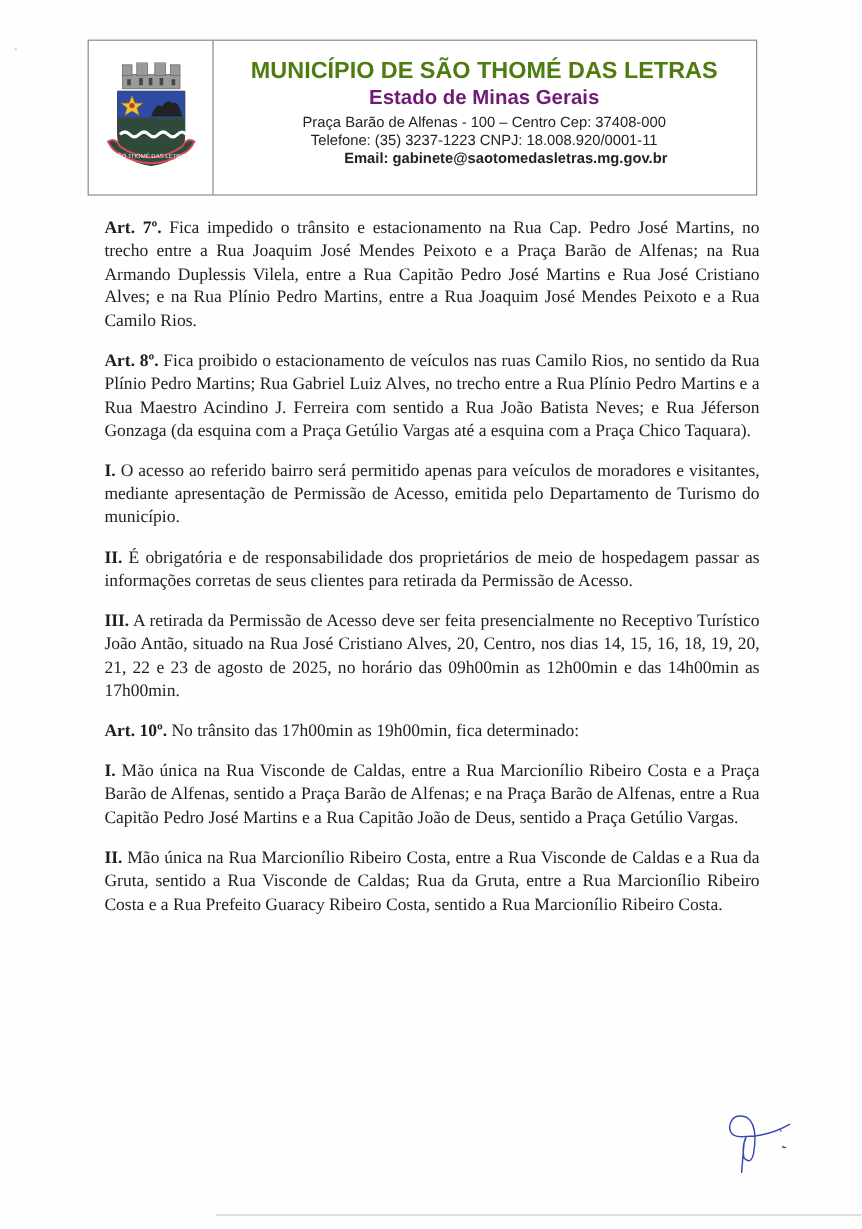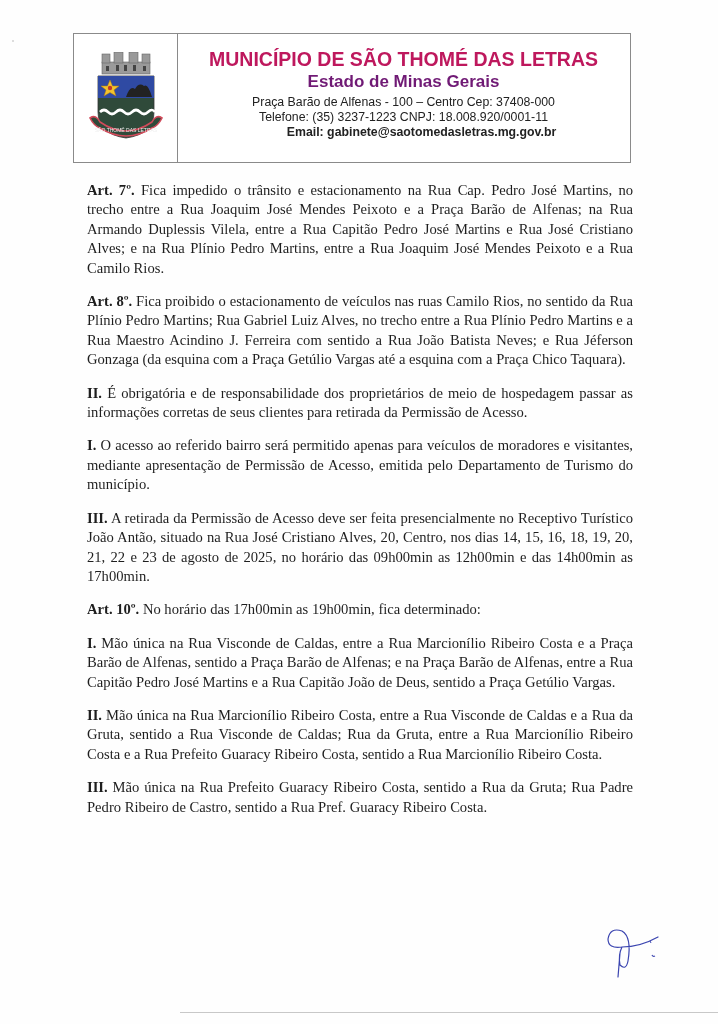--- a/index.html
+++ b/index.html
@@ -14,21 +14,21 @@
     }
     .logo-cell {
       position: absolute; left: 0; top: 0; width: 103px; height: 128px;
       border-right: 1px solid #8a8a8a;
     }
     .logo-cell svg { position: absolute; left: 12px; top: 18px; }
     .header-text {
       position: absolute; left: 103px; top: 0; right: 0; height: 128px; text-align: center;
       font-family: "Liberation Sans", "DejaVu Sans", sans-serif;
     }
-    .h-title { position: absolute; left: 0; right: 0; top: 14px; font-size: 19.5px; font-weight: bold; color: #be185d; letter-spacing: 0px; }
+    .h-title { position: absolute; left: 0; right: 0; top: 14px; font-size: 19.5px; font-weight: bold; color: #4d7c0f; letter-spacing: 0px; }
     .h-subtitle { position: absolute; left: 0; right: 0; top: 38px; font-size: 17px; font-weight: bold; color: #701a75; }
     .h-line { position: absolute; left: 0; right: 0; font-size: 12.3px; color: #222; }
     .h-line.l1 { top: 61px; }
     .h-line.l2 { top: 76px; }
     .h-line.l3 { top: 91px; font-weight: bold; padding-left: 36px; }
 
     .body-text {
       position: absolute; left: 87px; top: 181px; width: 546px;
       font-size: 14.6px; line-height: 19.4px; text-align: justify;
     }
@@ -82,27 +82,26 @@
       <div class="h-subtitle">Estado de Minas Gerais</div>
       <div class="h-line l1">Praça Barão de Alfenas - 100 – Centro Cep: 37408-000</div>
       <div class="h-line l2">Telefone: (35) 3237-1223 CNPJ: 18.008.920/0001-11</div>
       <div class="h-line l3">Email: gabinete@saotomedasletras.mg.gov.br</div>
     </div>
   </div>
 
   <div class="body-text">
     <p class="para"><b>Art. 7º.</b><span> Fica impedido o trânsito e estacionamento na Rua Cap. Pedro José Martins, no trecho entre a Rua Joaquim José Mendes Peixoto e a Praça Barão de Alfenas; na Rua Armando Duplessis Vilela, entre a Rua Capitão Pedro José Martins e Rua José Cristiano Alves; e na Rua Plínio Pedro Martins, entre a Rua Joaquim José Mendes Peixoto e a Rua Camilo Rios.</span></p>
     <p class="para"><b>Art. 8º.</b><span> Fica proibido o estacionamento de veículos nas ruas Camilo Rios, no sentido da Rua Plínio Pedro Martins; Rua Gabriel Luiz Alves, no trecho entre a Rua Plínio Pedro Martins e a Rua Maestro Acindino J. Ferreira com sentido a Rua João Batista Neves; e Rua Jéferson Gonzaga (da esquina com a Praça Getúlio Vargas até a esquina com a Praça Chico Taquara).</span></p>
+    <p class="para"><b>I.</b><span> O acesso ao referido bairro será permitido apenas para veículos de moradores e visitantes, mediante apresentação de Permissão de Acesso, emitida pelo Departamento de Turismo do município.</span></p>
     <p class="para"><b>II.</b><span> É obrigatória e de responsabilidade dos proprietários de meio de hospedagem passar as informações corretas de seus clientes para retirada da Permissão de Acesso.</span></p>
-    <p class="para"><b>I.</b><span> O acesso ao referido bairro será permitido apenas para veículos de moradores e visitantes, mediante apresentação de Permissão de Acesso, emitida pelo Departamento de Turismo do município.</span></p>
     <p class="para"><b>III.</b><span> A retirada da Permissão de Acesso deve ser feita presencialmente no Receptivo Turístico João Antão, situado na Rua José Cristiano Alves, 20, Centro, nos dias 14, 15, 16, 18, 19, 20, 21, 22 e 23 de agosto de 2025, no horário das 09h00min as 12h00min e das 14h00min as 17h00min.</span></p>
-    <p class="para"><b>Art. 10º.</b><span> No horário das 17h00min as 19h00min, fica determinado:</span></p>
+    <p class="para"><b>Art. 10º.</b><span> No trânsito das 17h00min as 19h00min, fica determinado:</span></p>
     <p class="para"><b>I.</b><span> Mão única na Rua Visconde de Caldas, entre a Rua Marcionílio Ribeiro Costa e a Praça Barão de Alfenas, sentido a Praça Barão de Alfenas; e na Praça Barão de Alfenas, entre a Rua Capitão Pedro José Martins e a Rua Capitão João de Deus, sentido a Praça Getúlio Vargas.</span></p>
     <p class="para"><b>II.</b><span> Mão única na Rua Marcionílio Ribeiro Costa, entre a Rua Visconde de Caldas e a Rua da Gruta, sentido a Rua Visconde de Caldas; Rua da Gruta, entre a Rua Marcionílio Ribeiro Costa e a Rua Prefeito Guaracy Ribeiro Costa, sentido a Rua Marcionílio Ribeiro Costa.</span></p>
-    <p class="para"><b>III.</b><span> Mão única na Rua Prefeito Guaracy Ribeiro Costa, sentido a Rua da Gruta; Rua Padre Pedro Ribeiro de Castro, sentido a Rua Pref. Guaracy Ribeiro Costa.</span></p>
   </div>
 
   <svg class="signature" width="80" height="60" viewBox="0 0 80 60">
     <path d="M58 12 Q40 22 22 22 Q8 24 8 14 Q10 2 22 6 Q32 12 28 36 Q26 46 20 40 Q18 30 22 22 M20 28 L18 52" fill="none" stroke="#3b45b0" stroke-width="1.2" stroke-linecap="round"></path>
     <path d="M50 16 L51 18" stroke="#3b45b0" stroke-width="1"></path>
     <path d="M52 30 q1 2 3 1" fill="none" stroke="#3b45b0" stroke-width="1.2"></path>
   </svg>
 
   <div class="bottom-rule"></div>
 </div>

